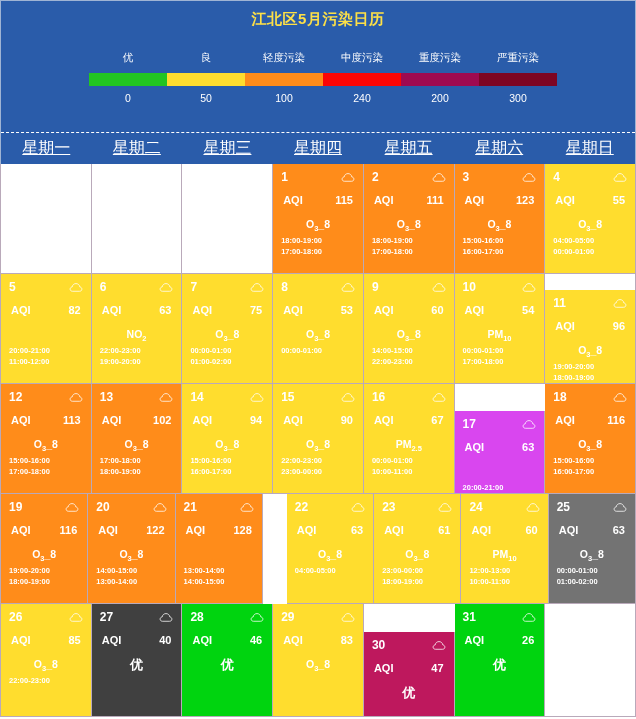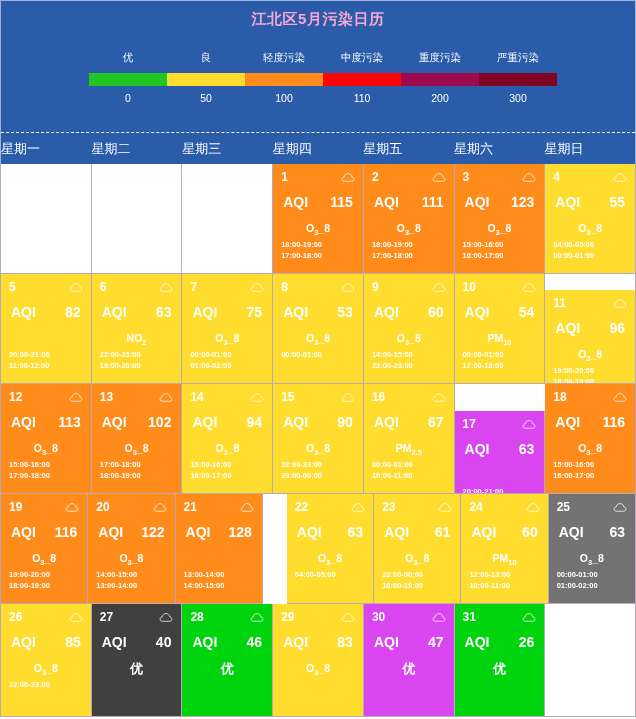--- a/index.html
+++ b/index.html
@@ -24,21 +24,21 @@
     background: #2a5caa;
     height: 133px;
     box-sizing: border-box;
     position: relative;
     border-left: 1px solid #9fb4d4;
     border-right: 1px solid #9fb4d4;
     border-top: 1px solid #9fb4d4;
   }
   .title {
     text-align: center;
-    color: #f9a8d4;
+    color: #fde047;
     font-size: 15px;
     font-weight: bold;
     letter-spacing: 0.5px;
     padding-top: 9px;
   }
   .legend-wrap {
     position: absolute;
     left: 88px;
     right: 78px;
     top: 50px;
@@ -80,22 +80,24 @@
   .weekdays {
     display: flex;
     background: #2a5caa;
     height: 31px;
     align-items: center;
     border-left: 1px solid #9fb4d4;
     border-right: 1px solid #9fb4d4;
   }
   .weekdays > div {
     flex: 1 1 0;
+    text-align: center;
     color: #ffffff;
-    font-size: 13px;
+    font-size: 16px;
+    text-decoration: underline;
   }
 
   
   .calendar {
     border-left: 1px solid #b9a9ba;
     border-right: 1px solid #b9a9ba;
     border-bottom: 1px solid #b9a9ba;
     box-sizing: border-box;
   }
   .week {
@@ -126,21 +128,21 @@
   .day-num {
     font-size: 12px;
     font-weight: bold;
   }
   .cloud-icon { width: 14px; height: 11px; display:block; }
 
   .aqi-row {
     display: flex;
     justify-content: space-between;
     align-items: center;
-    font-size: 14px;
+    font-size: 11px;
     font-weight: bold;
     margin-top: 9px;
     padding: 0 2px;
   }
   .pollutant {
     text-align: center;
     font-size: 10.5px;
     font-weight: bold;
     margin-top: 12px;
     height: 13px;
@@ -182,21 +184,21 @@
           <div style="background: rgb(255, 221, 46);"></div>
           <div style="background: rgb(255, 140, 26);"></div>
           <div style="background: rgb(251, 5, 5);"></div>
           <div style="background: rgb(158, 10, 80);"></div>
           <div style="background: rgb(125, 5, 35);"></div>
         </div>
       <div class="legend-ticks">
           <div>0</div>
           <div>50</div>
           <div>100</div>
-          <div>110</div>
+          <div>240</div>
           <div>200</div>
           <div>300</div>
         </div>
     </div>
 
     <div class="dashed-sep"></div>
   </div>
 
   <div class="weekdays">
       <div>星期一</div>
@@ -692,21 +694,21 @@
             <svg class="cloud-icon" viewBox="0 0 20 14">
               <path d="M5 12.4h10.1c2 0 3.3-1.4 3.3-3.1 0-1.6-1.2-2.9-2.9-3.05C15.1 3.3 12.8 1.4 10 1.4 7.2 1.4 4.9 3.3 4.5 6.25 2.8 6.4 1.6 7.7 1.6 9.3c0 1.7 1.4 3.1 3.4 3.1z" fill="none" stroke="#ffffff" stroke-width="1.1"></path>
             </svg>
           </div>
           <div class="aqi-row">
             <span>AQI</span>
             <span>83</span>
           </div>
           <div class="pollutant"><span>O</span><sub>3</sub><span>_8</span></div>
         </div>
-        <div class="cell" style="background: #d946ef;">
+        <div class="cell" style="background: #be185d; margin-top: 28px;">
           <div class="cell-top">
             <span class="day-num">30</span>
             <svg class="cloud-icon" viewBox="0 0 20 14">
               <path d="M5 12.4h10.1c2 0 3.3-1.4 3.3-3.1 0-1.6-1.2-2.9-2.9-3.05C15.1 3.3 12.8 1.4 10 1.4 7.2 1.4 4.9 3.3 4.5 6.25 2.8 6.4 1.6 7.7 1.6 9.3c0 1.7 1.4 3.1 3.4 3.1z" fill="none" stroke="#ffffff" stroke-width="1.1"></path>
             </svg>
           </div>
           <div class="aqi-row">
             <span>AQI</span>
             <span>47</span>
           </div>

